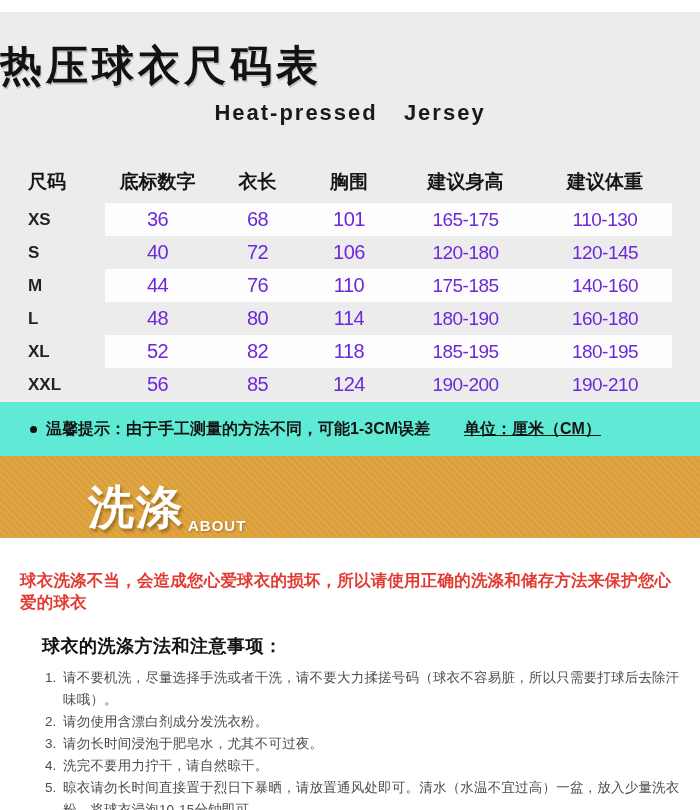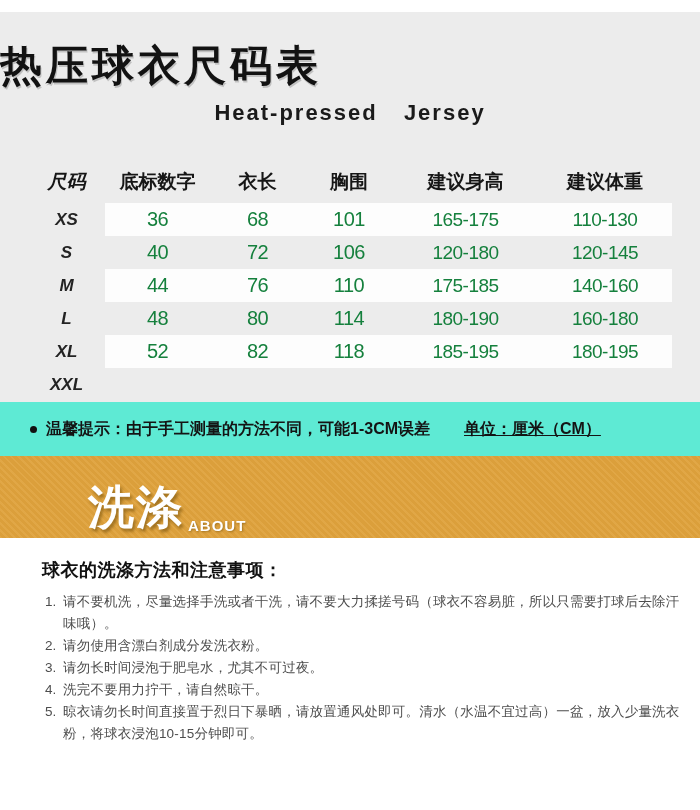--- a/index.html
+++ b/index.html
@@ -21,25 +21,25 @@
   }
   .subtitle{
     margin-top:6px;text-align:center;
     font-size:22px;font-weight:800;color:#1a1a1a;
     letter-spacing:2px;word-spacing:18px;
   }
   
   .size-table{position:absolute;top:152px;left:28px;width:644px;}
   .trow{display:flex;height:33px;align-items:center;}
   .trow.head{height:36px;margin-bottom:3px;}
-  .c-size{width:77px;text-align:center;flex:0 0 77px;
-    font-size:17px;font-weight:600;color:#232323;font-style:italic;}
+  .c-size{width:77px;text-align:left;flex:0 0 77px;
+    font-size:17px;font-weight:600;color:#232323;}
   .data-cells{flex:1;display:flex;height:100%;align-items:center;}
   .stripe-white .data-cells{background:#fdfdfd;}
-  .cell{text-align:center;font-size:20px;color:#15803d;letter-spacing:-0.5px;}
+  .cell{text-align:center;font-size:20px;color:#6d28d9;letter-spacing:-0.5px;}
   .c1{width:105px;} .c2{width:95px;} .c3{width:88px;}
   .c4{width:145px;} .c5{flex:1;}
   .head .c-size,.head .cell{font-size:19px;font-weight:800;color:#161616;letter-spacing:0;}
   .head .cell{font-size:19px;}
   .range{font-size:19px;}
   
   .tip-row{
     position:absolute;top:402px;left:0;width:700px;height:54px;
     background:#5eead4;display:flex;align-items:center;padding-left:30px;box-sizing:border-box;
     font-size:16px;font-weight:700;color:#141414;
@@ -152,38 +152,46 @@
           <div class="cell c1">52</div>
           <div class="cell c2">82</div>
           <div class="cell c3">118</div>
           <div class="cell c4 range">185-195</div>
           <div class="cell c5 range">180-195</div>
         </div>
       </div>
 
       <div class="trow">
         <div class="c-size">XXL</div>
+        <div class="data-cells">
+          <div class="cell c1">56</div>
+          <div class="cell c2">85</div>
+          <div class="cell c3">124</div>
+          <div class="cell c4 range">190-200</div>
+          <div class="cell c5 range">190-210</div>
+        </div>
       </div>
     </div>
   </div>
 
   <div class="tip-row">
     <span class="bullet-dot"></span>
     <span>温馨提示：由于手工测量的方法不同，可能1-3CM误差</span>
     <span class="tip-unit">单位：厘米（CM）</span>
   </div>
 
   <div class="wash-banner">
     <div class="wash-title">
       <span>洗涤</span>
       <span class="wash-sub">ABOUT</span>
     </div>
   </div>
 
   <div class="wash-section">
+    <div class="warning-line">球衣洗涤不当，会造成您心爱球衣的损坏，所以请使用正确的洗涤和储存方法来保护您心爱的球衣</div>
     <div class="list-heading">球衣的洗涤方法和注意事项：</div>
 
     <div class="wash-list">
       <div class="w-item">
         <span class="w-num">1.</span>
         <span class="w-text">请不要机洗，尽量选择手洗或者干洗，请不要大力揉搓号码（球衣不容易脏，所以只需要打球后去除汗味哦）。</span>
       </div>
       <div class="w-item">
         <span class="w-num">2.</span>
         <span class="w-text">请勿使用含漂白剂成分发洗衣粉。</span>

